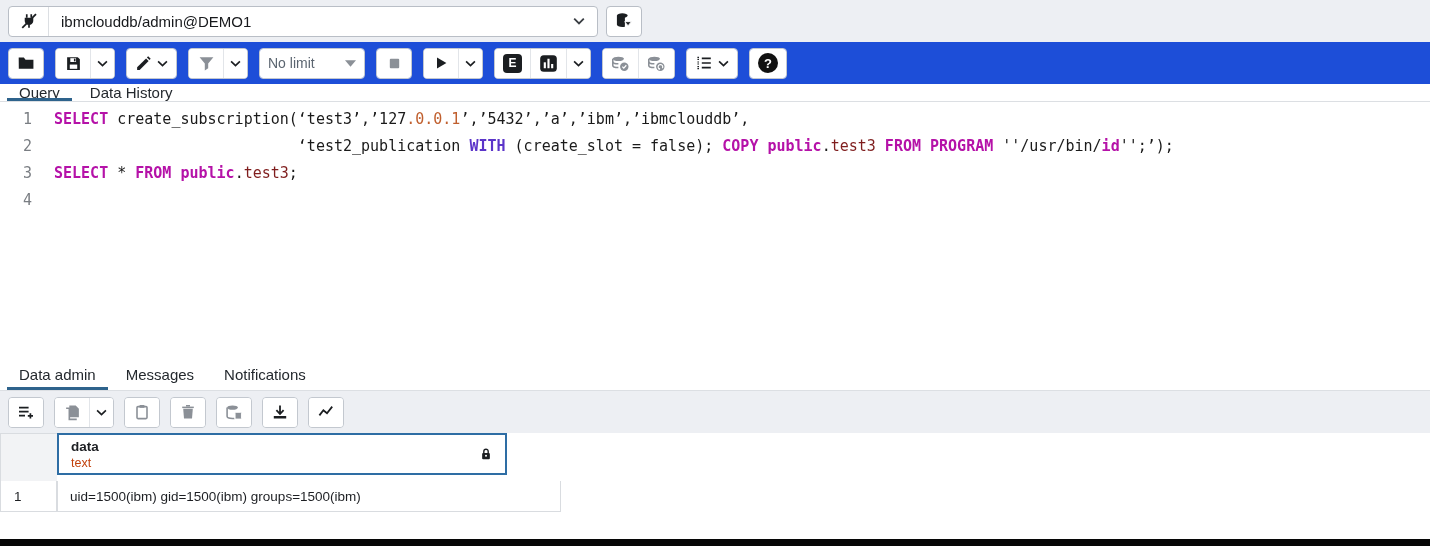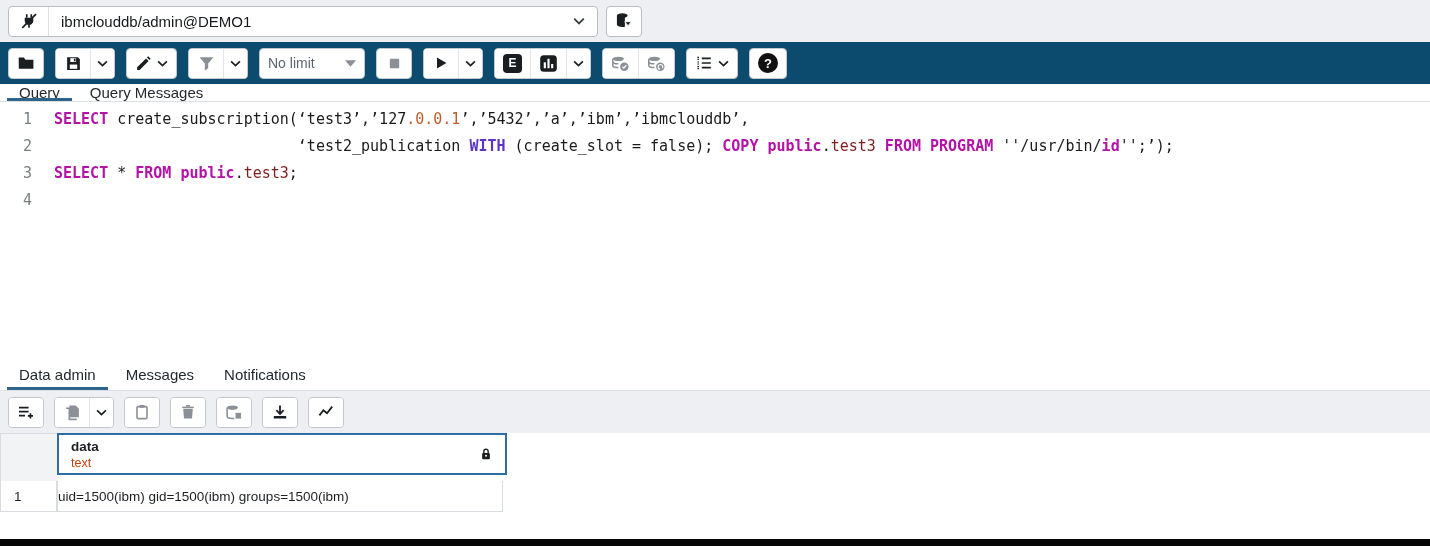--- a/index.html
+++ b/index.html
@@ -12,21 +12,21 @@
   .conn-select { width:590px; height:31px; background:#fff; border:1px solid #b9bec6; border-radius:4px;
                  display:flex; align-items:center; cursor:pointer; }
   .conn-ico { width:40px; height:100%; display:flex; align-items:center; justify-content:center;
               border-right:1px solid #dcdfe3; color:#1b1e21; }
   .conn-text { flex:1; padding-left:12px; font-size:15px; color:#17191c; white-space:nowrap; overflow:hidden; }
   .conn-chev { padding:0 12px; color:#3a3e43; display:flex; align-items:center; }
   .sq-btn { width:36px; height:31px; background:#fff; border:1px solid #b9bec6; border-radius:4px;
             display:flex; align-items:center; justify-content:center; color:#1b1e21; cursor:pointer; }
 
   
-  .toolbar { height:42px; background:#0c4a6e; display:flex; align-items:center; padding:0 8px; gap:11px; flex:0 0 auto; }
+  .toolbar { height:42px; background:#1d4ed8; display:flex; align-items:center; padding:0 8px; gap:11px; flex:0 0 auto; }
   .bgroup { display:flex; align-items:stretch; background:#fff; border:1px solid #c3c8cf; border-radius:4px;
             overflow:hidden; height:31px; }
   .tb { min-width:34px; display:flex; align-items:center; justify-content:center; gap:5px;
         background:#fff; border:none; border-left:1px solid #e2e5e9; padding:0 8px; cursor:pointer; }
   .tb:first-child { border-left:none; }
   .tb.narrow { min-width:24px; padding:0 5px; }
   .ic-dark { color:#1b1e21; }
   .ic-grey { color:#8b9097; }
   .limit-label { font-size:14px; color:#5b6570; padding-right:14px; }
   .e-badge { width:19px; height:19px; background:#1b1e21; color:#fff; border-radius:4px;
@@ -63,21 +63,21 @@
   .cell { border-right:1px solid #d9dce0; border-bottom:1px solid #d9dce0; background:#fff; }
   .rownum-head { width:57px; height:48px; background:#f2f3f5; border-top:1px solid #d9dce0; border-left:1px solid #d9dce0; }
   .col-head { width:450px; height:42px; background:#fff; border:2px solid #2e6da4;
               display:flex; align-items:center; padding:0 12px; cursor:pointer; }
   .col-head .names { flex:1; }
   .col-name { font-weight:bold; font-size:13.5px; line-height:17px; }
   .col-type { font-size:12.5px; color:#c2410c; line-height:16px; }
   .lock { color:#1b1e21; display:flex; align-items:center; }
   .rownum-cell { width:57px; height:31px; display:flex; align-items:center; padding-left:13px;
                  border-left:1px solid #d9dce0; background:#fff; cursor:pointer; }
-  .val-cell { width:446px; height:31px; display:flex; align-items:center; 
+  .val-cell { width:504px; height:31px; display:flex; align-items:center; padding-left:12px;
               border-left:1px solid #d9dce0; cursor:pointer; }
   .bottom-strip { height:7px; background:#060606; flex:0 0 auto; }
   .spacer { flex:1 1 auto; background:#fff; }
 
   svg { display:block; }
 </style>
 </head>
 <body>
 
 <div class="screen">
@@ -272,21 +272,21 @@
         <span class="help-badge">?</span>
       </div>
     </div>
   </div>
 
   <div class="tabbar top">
     <div class="tab active">
       <span>Query</span>
     </div>
     <div class="tab">
-      <span>Query Messages</span>
+      <span>Data History</span>
     </div>
   </div>
 
   <div class="editor">
     <div class="gutter">
         <div class="code-line">1</div>
         <div class="code-line">2</div>
         <div class="code-line">3</div>
         <div class="code-line">4</div>
       </div>

